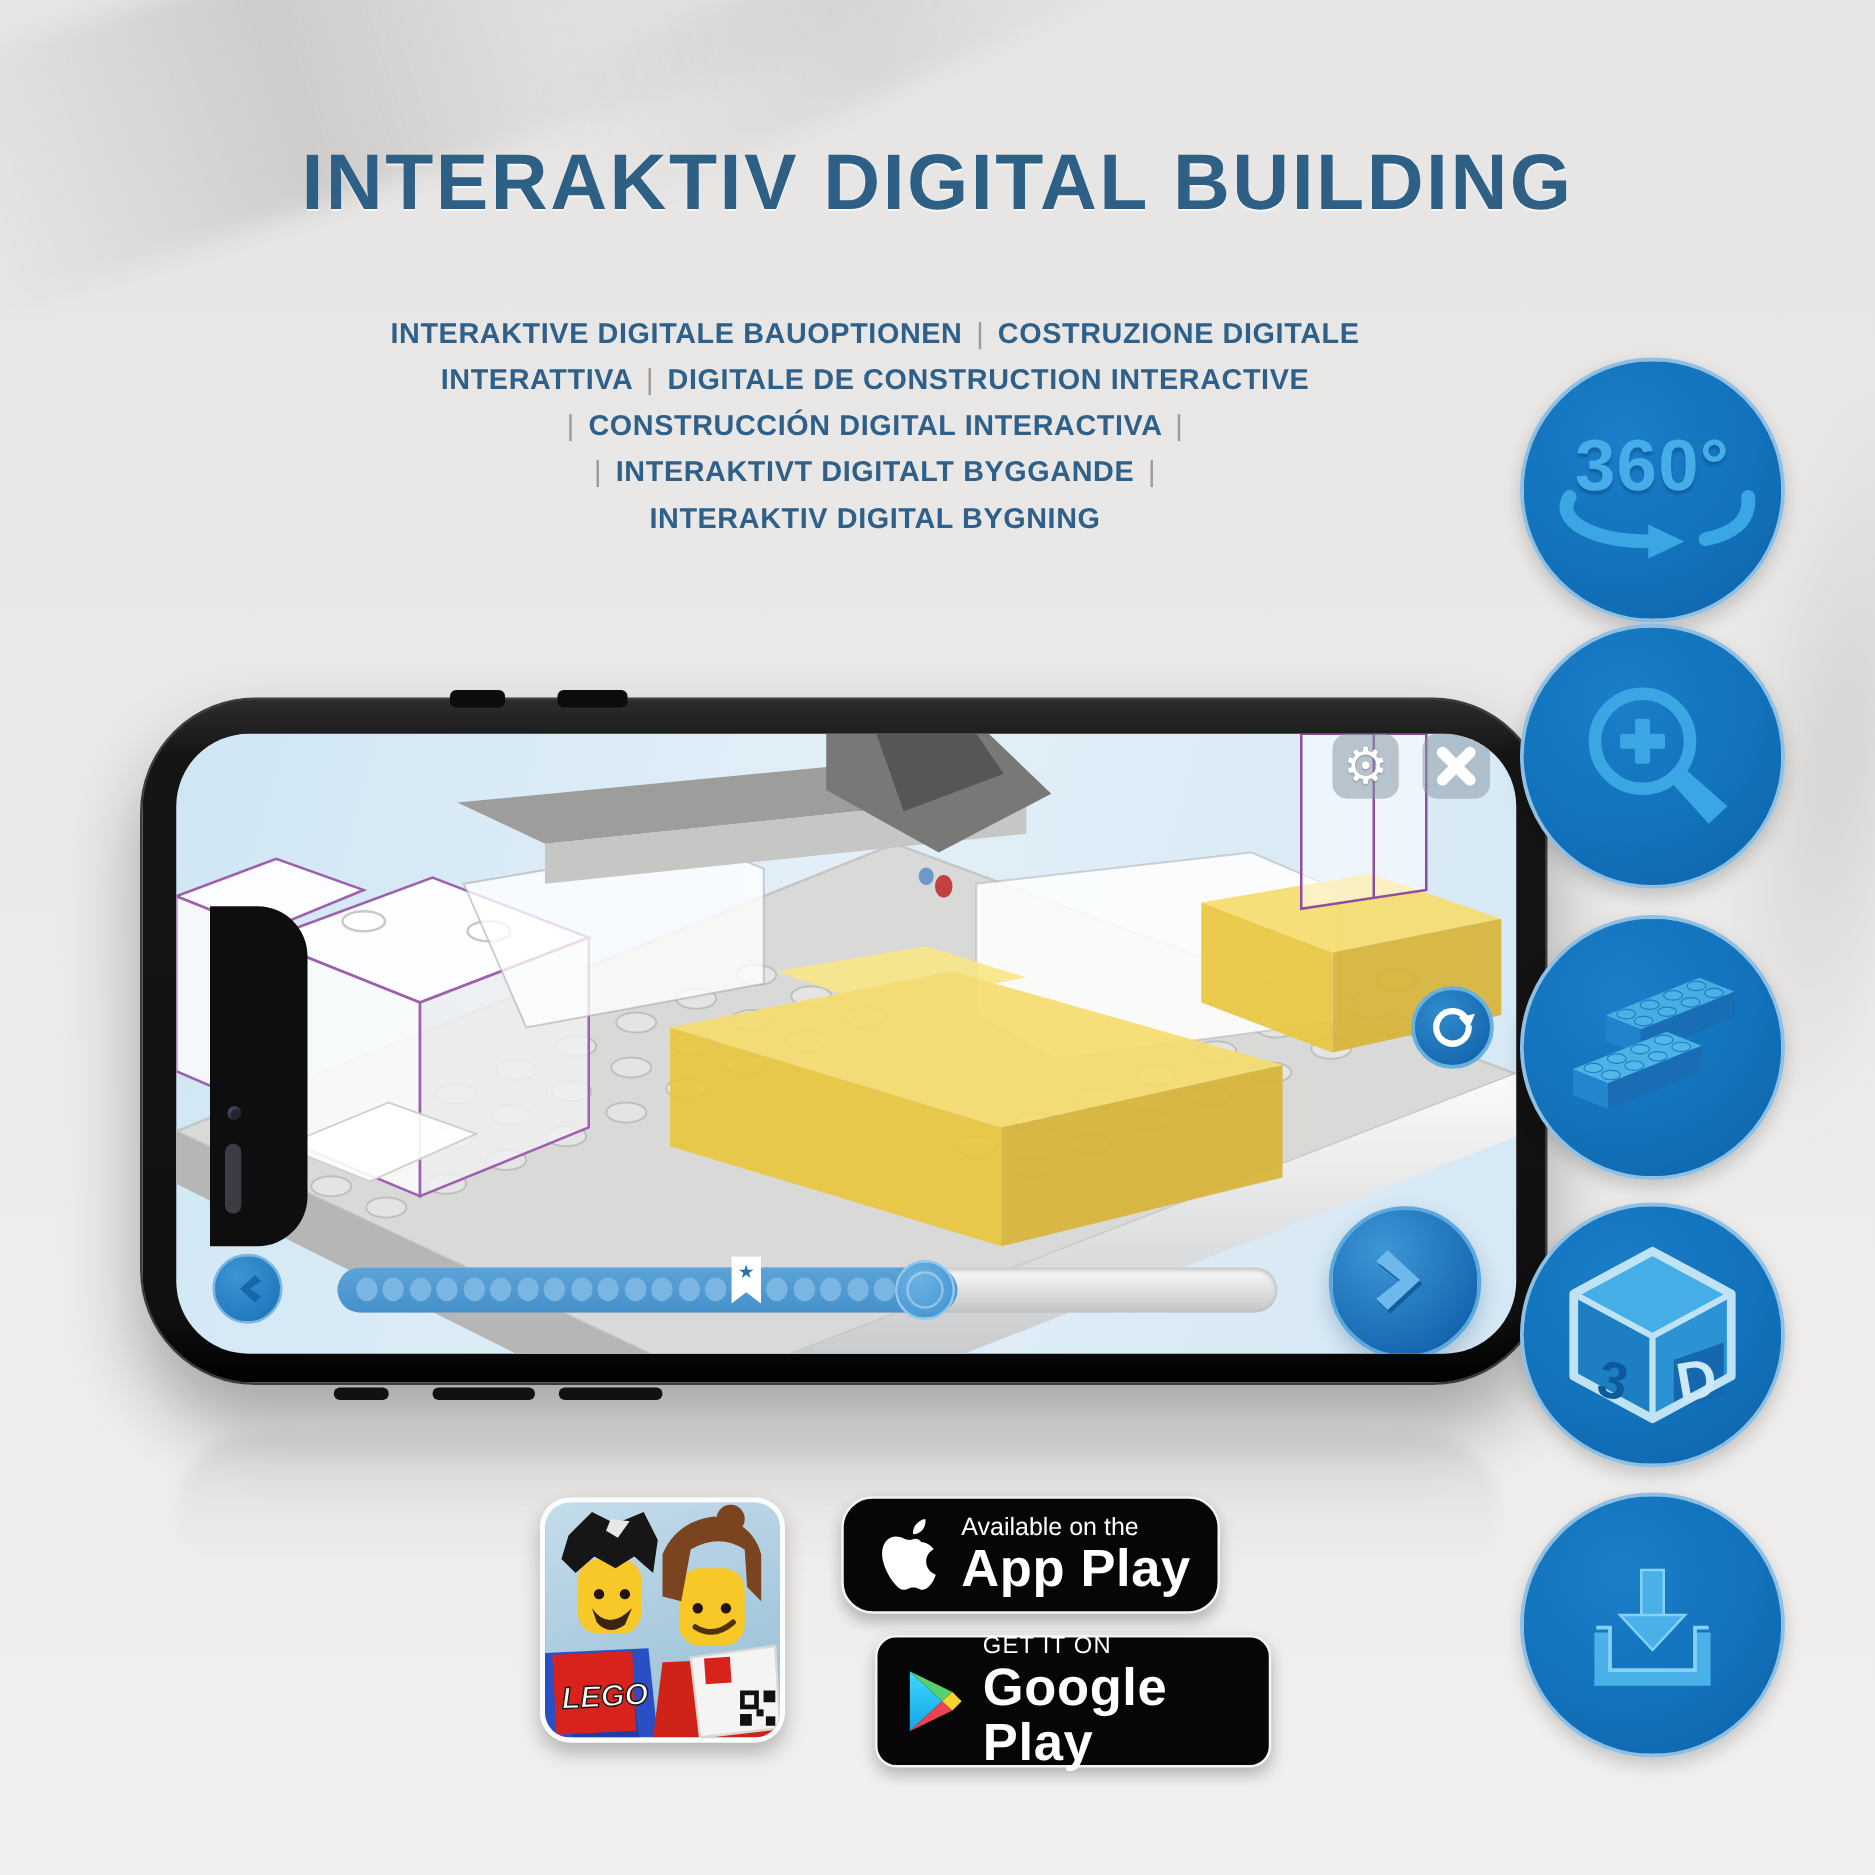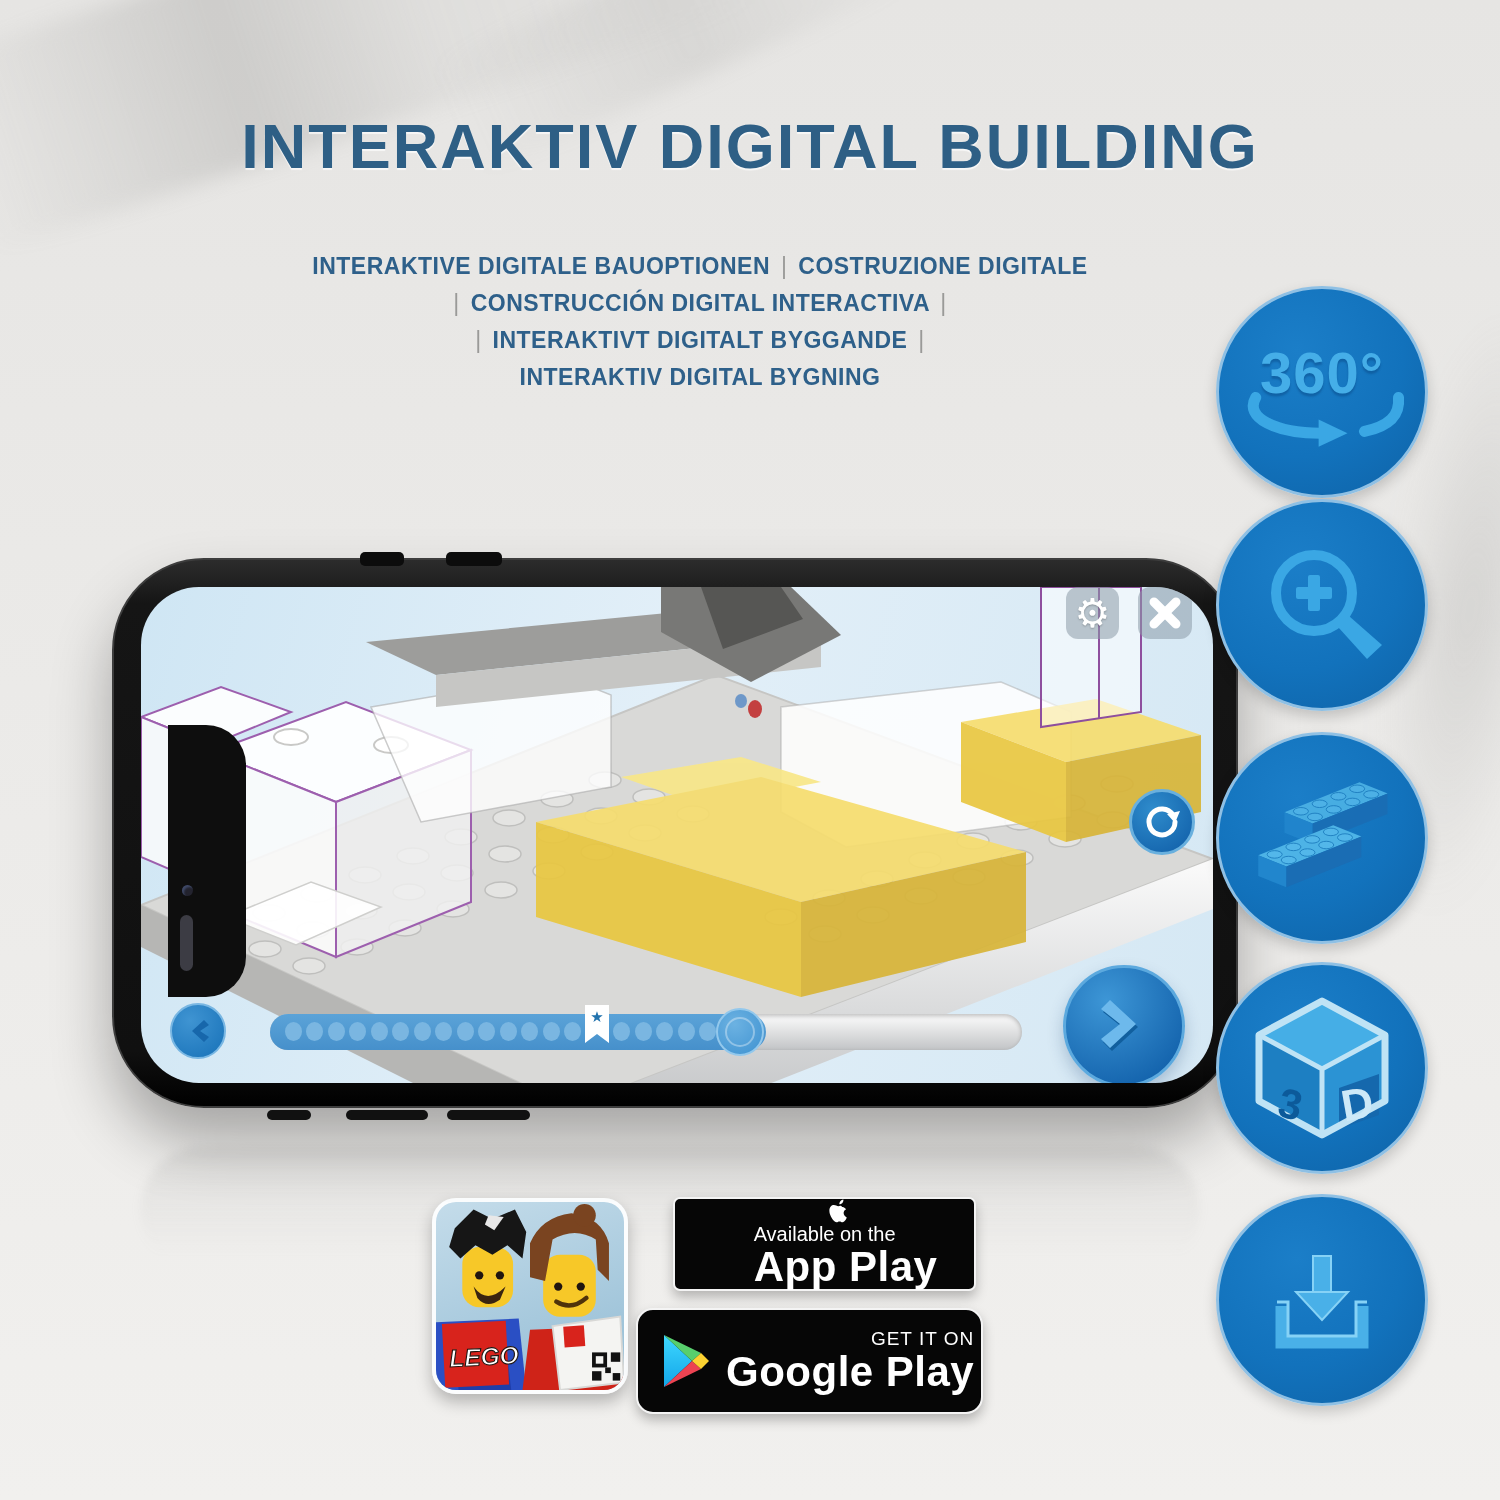--- a/index.html
+++ b/index.html
@@ -74,39 +74,40 @@
     border:2px solid rgba(255,255,255,.35);}
   
   .phone-reflection{position:absolute;left:140px;top:1146px;width:1060px;height:130px;border-radius:70px;
     background:linear-gradient(180deg,rgba(160,160,158,.35),rgba(160,160,158,0) 85%);filter:blur(5px);opacity:.55;}
   
   .app-icon{position:absolute;left:432px;top:1198px;width:196px;height:196px;border-radius:24px;
     border:4px solid rgba(255,255,255,.95);box-shadow:0 8px 16px rgba(0,0,0,.25);overflow:hidden;
     background:linear-gradient(160deg,#c4dcea,#93bcd4);}
   .badge{position:absolute;background:#060606;border:2px solid #f4f4f4;display:flex;align-items:center;
     box-shadow:0 6px 12px rgba(0,0,0,.25);}
-  .badge-appstore{left:673px;top:1197px;width:303px;height:94px;border-radius:7px;padding-left:26px;flex-direction:column;}
-  .badge-gplay{left:636px;top:1308px;width:347px;height:106px;border-radius:17px;padding-left:24px;text-align:right;}
+  .badge-appstore{left:673px;top:1197px;width:303px;height:94px;border-radius:25px;padding-left:26px;}
+  .badge-gplay{left:700px;top:1308px;width:317px;height:106px;border-radius:17px;padding-left:24px;}
   .badge-text{display:flex;flex-direction:column;justify-content:center;margin-left:16px;color:#fff;}
   .badge-small{font-size:20px;line-height:22px;}
   .badge-small.gp{font-size:19px;letter-spacing:1px;}
   .badge-big{font-size:42px;font-weight:bold;line-height:44px;letter-spacing:.5px;}
 </style>
 </head>
 <body>
 
 <div id="canvas">
   <div class="vein vein1"></div>
   <div class="vein vein2"></div>
   <div class="vein vein3"></div>
 
   <div class="title">INTERAKTIV DIGITAL BUILDING</div>
 
   <div class="subtitle">
     <div class="sub-line">INTERAKTIVE DIGITALE BAUOPTIONEN <span class="pipe">|</span> COSTRUZIONE DIGITALE</div>
+    <div class="sub-line">INTERATTIVA <span class="pipe">|</span> DIGITALE DE CONSTRUCTION INTERACTIVE</div>
     <div class="sub-line"><span class="pipe">|</span> CONSTRUCCIÓN DIGITAL INTERACTIVA <span class="pipe">|</span></div>
     <div class="sub-line"><span class="pipe">|</span> INTERAKTIVT DIGITALT BYGGANDE <span class="pipe">|</span></div>
     <div class="sub-line">INTERAKTIV DIGITAL BYGNING</div>
   </div>
 
   <div class="phone-reflection"></div>
 
   <div class="phone">
     <div class="phone-btn-top pbt1"></div>
     <div class="phone-btn-top pbt2"></div>

